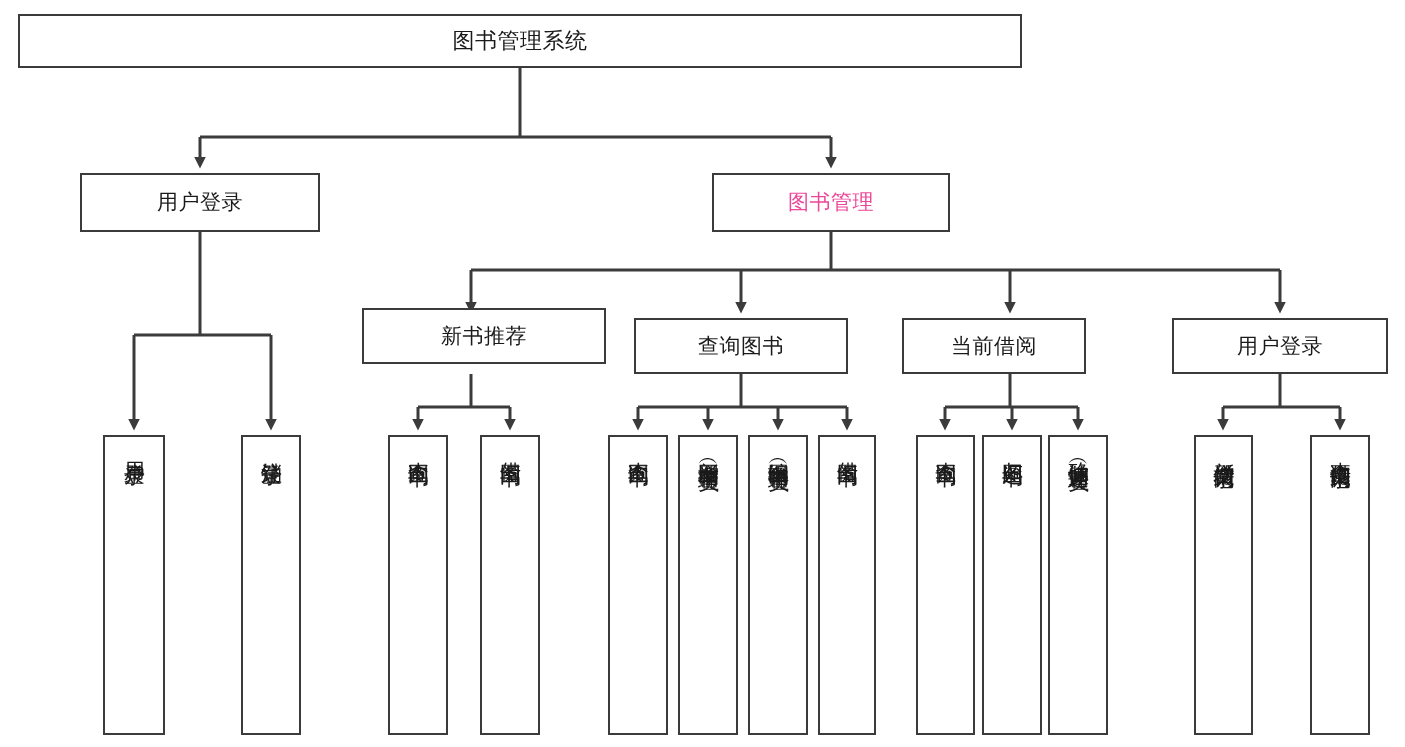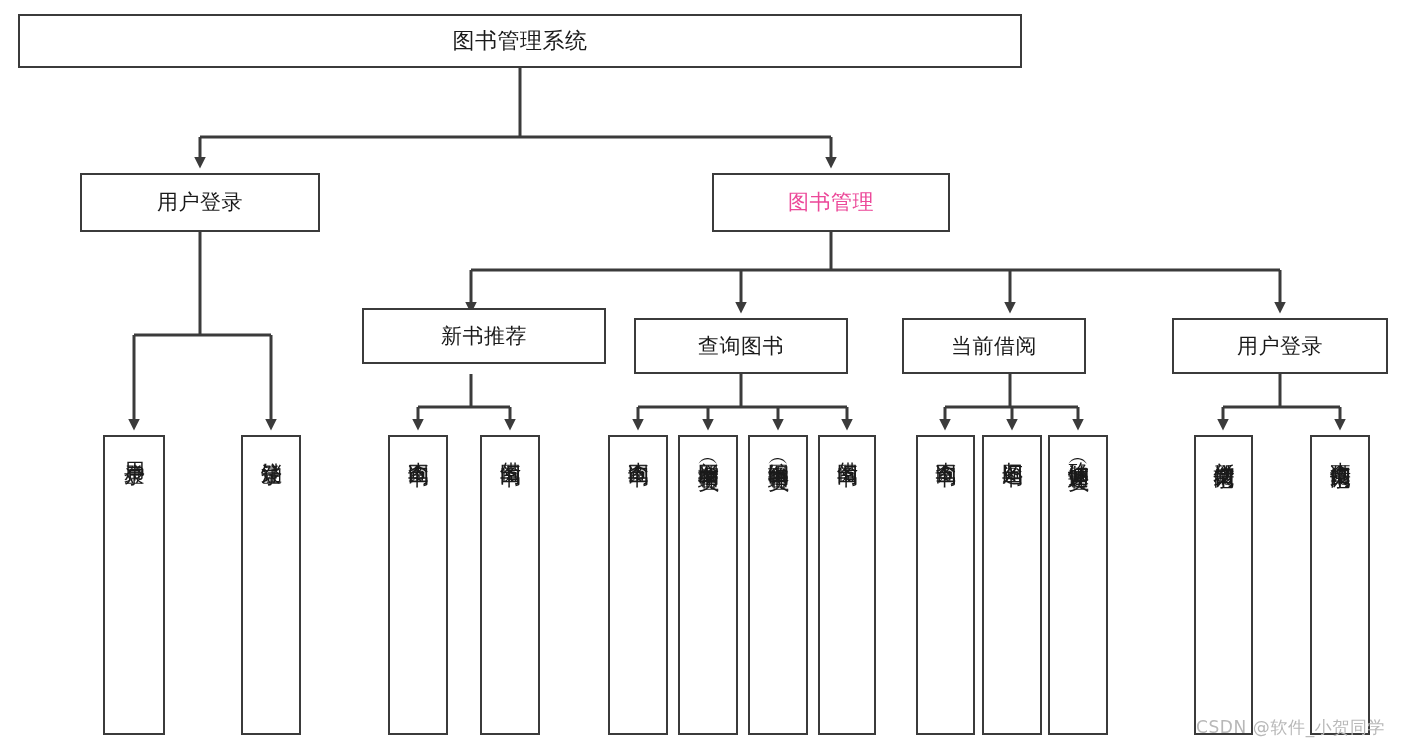--- a/index.html
+++ b/index.html
@@ -174,14 +174,13 @@
       <div class="node vertical level3" style="left: 1048px; top: 435px; width: 60px; height: 300px; border-color: rgb(59, 59, 59);">
         <span class="node-label" style="color: rgb(26, 26, 26);">确认归还（管理员）</span>
       </div>
       <div class="node vertical level3" style="left: 1194px; top: 435px; width: 59px; height: 300px; border-color: rgb(59, 59, 59);">
         <span class="node-label" style="color: rgb(26, 26, 26);">新增借阅记录</span>
       </div>
       <div class="node vertical level3" style="left: 1310px; top: 435px; width: 60px; height: 300px; border-color: rgb(59, 59, 59);">
         <span class="node-label" style="color: rgb(26, 26, 26);">查询借阅记录</span>
       </div>
     </div>
-  <div class="watermark" style="left: 1196px; top: 716px; color: rgb(184, 184, 184);">CSDN @软件_小贺同学</div>
 </div>
 
 </body></html>

